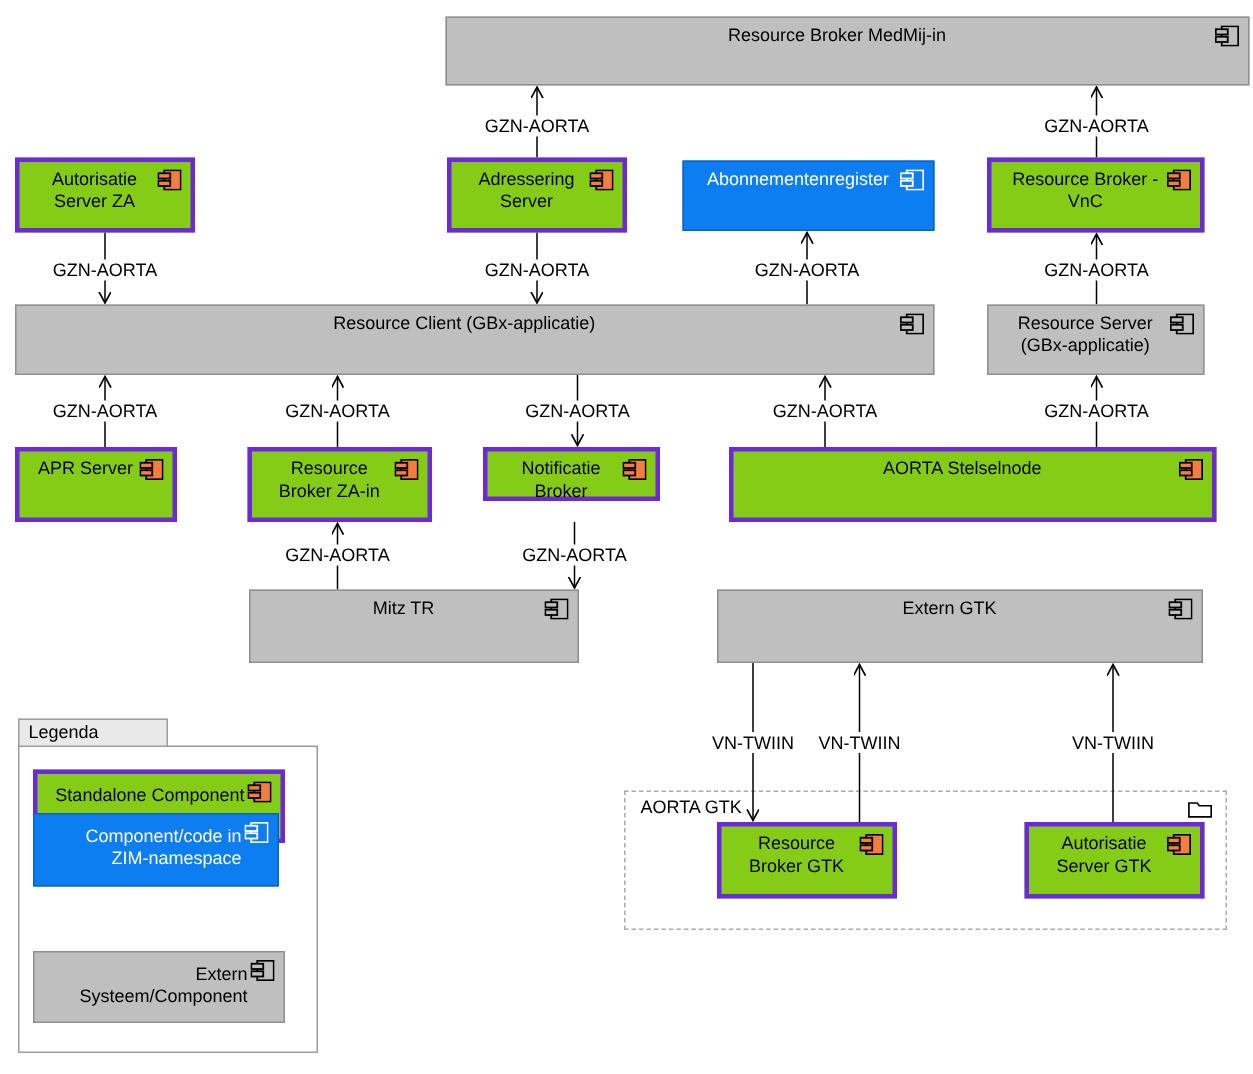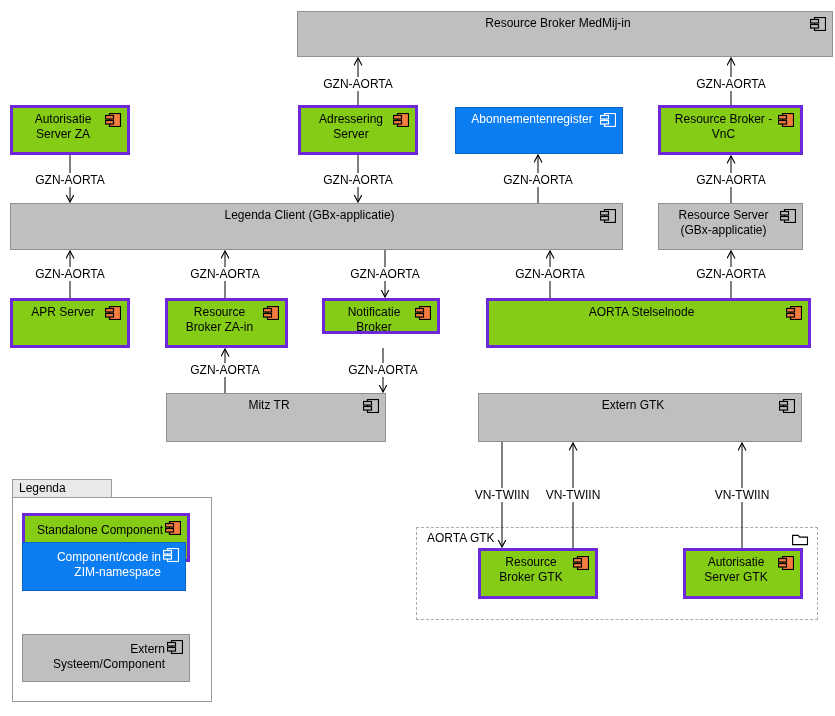--- a/index.html
+++ b/index.html
@@ -127,38 +127,38 @@
   <div class="node standalone" style="left:658px;top:105px;width:145px;height:50px;">
     <span class="nlabel">Resource Broker - VnC</span>
     <svg class="cicon" viewBox="0 0 16 14" width="16" height="14">
         <rect class="ic" x="4.5" y="0.5" width="11" height="13"></rect>
         <rect class="ic" x="0.5" y="2.5" width="8" height="3.5"></rect>
         <rect class="ic" x="0.5" y="7.5" width="8" height="3.5"></rect>
       </svg>
   </div>
 
   <div class="node extern" style="left:10px;top:203px;width:613px;height:47px;">
-    <span class="nlabel">Legenda Client (GBx-applicatie)</span>
+    <span class="nlabel">Resource Client (GBx-applicatie)</span>
     <svg class="cicon" viewBox="0 0 16 14" width="16" height="14">
         <rect class="ic" x="4.5" y="0.5" width="11" height="13"></rect>
         <rect class="ic" x="0.5" y="2.5" width="8" height="3.5"></rect>
         <rect class="ic" x="0.5" y="7.5" width="8" height="3.5"></rect>
       </svg>
   </div>
 
   <div class="node extern" style="left:658px;top:203px;width:145px;height:47px;">
     <span class="nlabel">Resource Server (GBx-applicatie)</span>
     <svg class="cicon" viewBox="0 0 16 14" width="16" height="14">
         <rect class="ic" x="4.5" y="0.5" width="11" height="13"></rect>
         <rect class="ic" x="0.5" y="2.5" width="8" height="3.5"></rect>
         <rect class="ic" x="0.5" y="7.5" width="8" height="3.5"></rect>
       </svg>
   </div>
 
-  <div class="node standalone" style="left:10px;top:298px;width:120px;height:50px;">
+  <div class="node standalone" style="left:10px;top:298px;width:108px;height:50px;">
     <span class="nlabel">APR Server</span>
     <svg class="cicon" viewBox="0 0 16 14" width="16" height="14">
         <rect class="ic" x="4.5" y="0.5" width="11" height="13"></rect>
         <rect class="ic" x="0.5" y="2.5" width="8" height="3.5"></rect>
         <rect class="ic" x="0.5" y="7.5" width="8" height="3.5"></rect>
       </svg>
   </div>
 
   <div class="node standalone" style="left:165px;top:298px;width:123px;height:50px;">
     <span class="nlabel">Resource Broker ZA-in</span>

